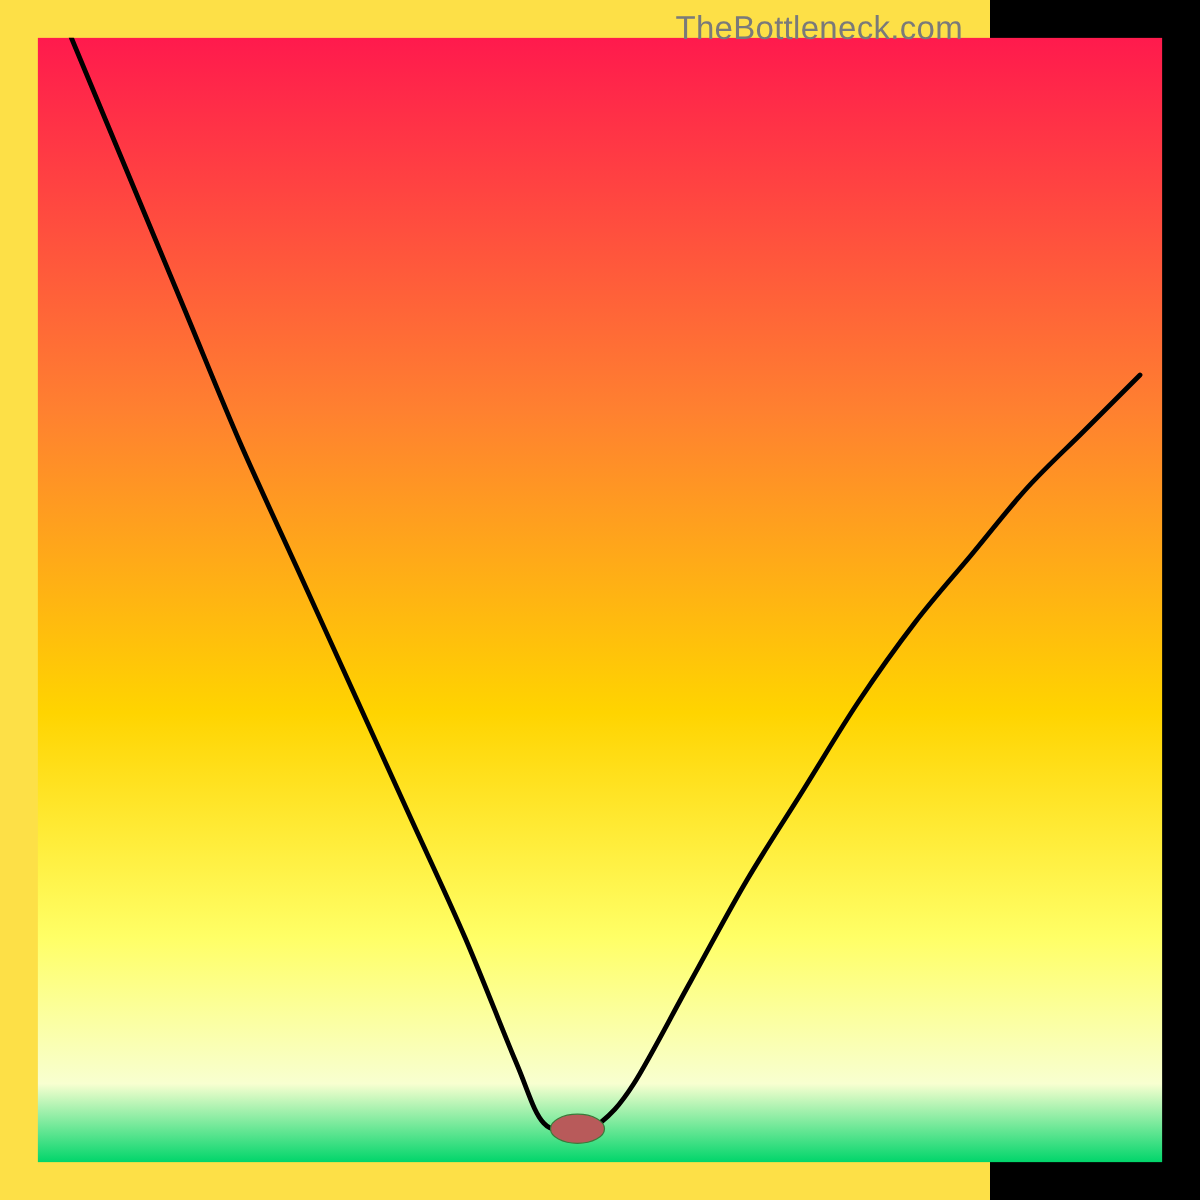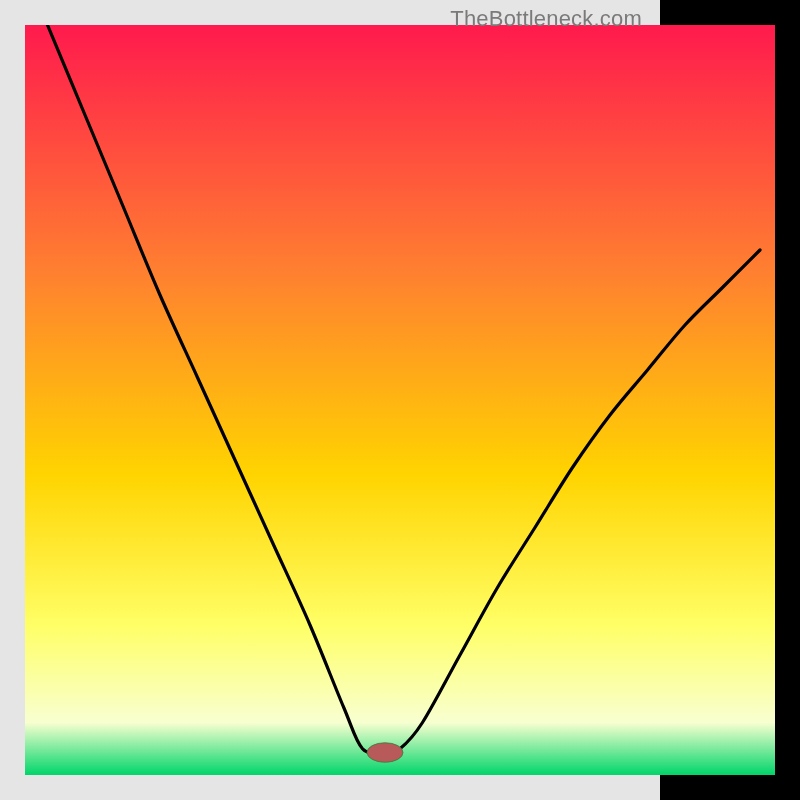--- a/index.html
+++ b/index.html
@@ -8,21 +8,21 @@
     width: 800px;
     height: 800px;
     background: #000;
     font-family: Arial, Helvetica, sans-serif;
     overflow: hidden;
   }
   .frame {
     position: relative;
     width: 660px;
     height: 800px;
-    background: #e5e5e5;
+    background: #fde047;
   }
   .watermark {
     position: absolute;
     top: 6px;
     right: 18px;
     color: #7a7a7a;
     font-size: 22px;
     font-weight: 500;
     letter-spacing: 0.2px;
     z-index: 10;

